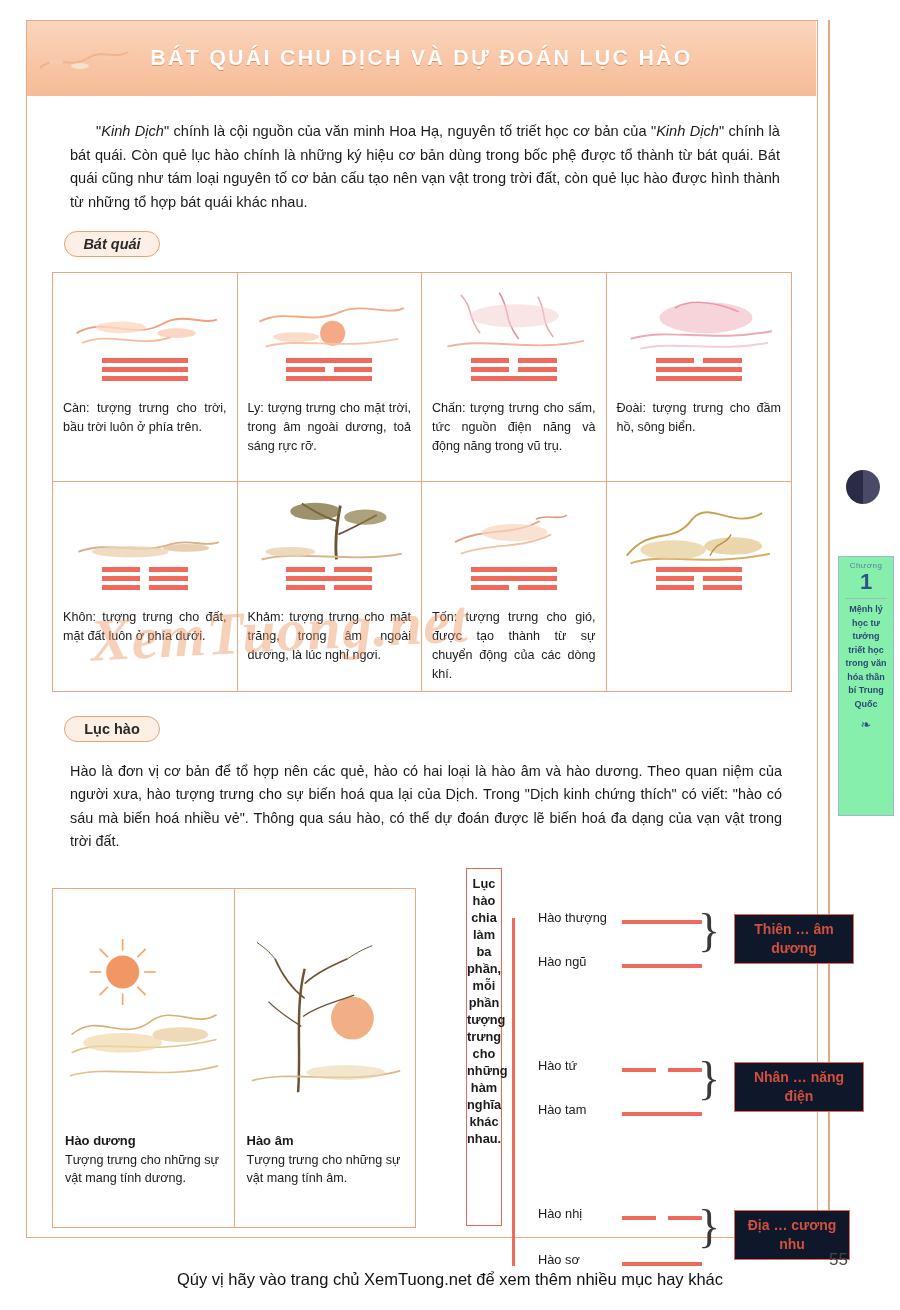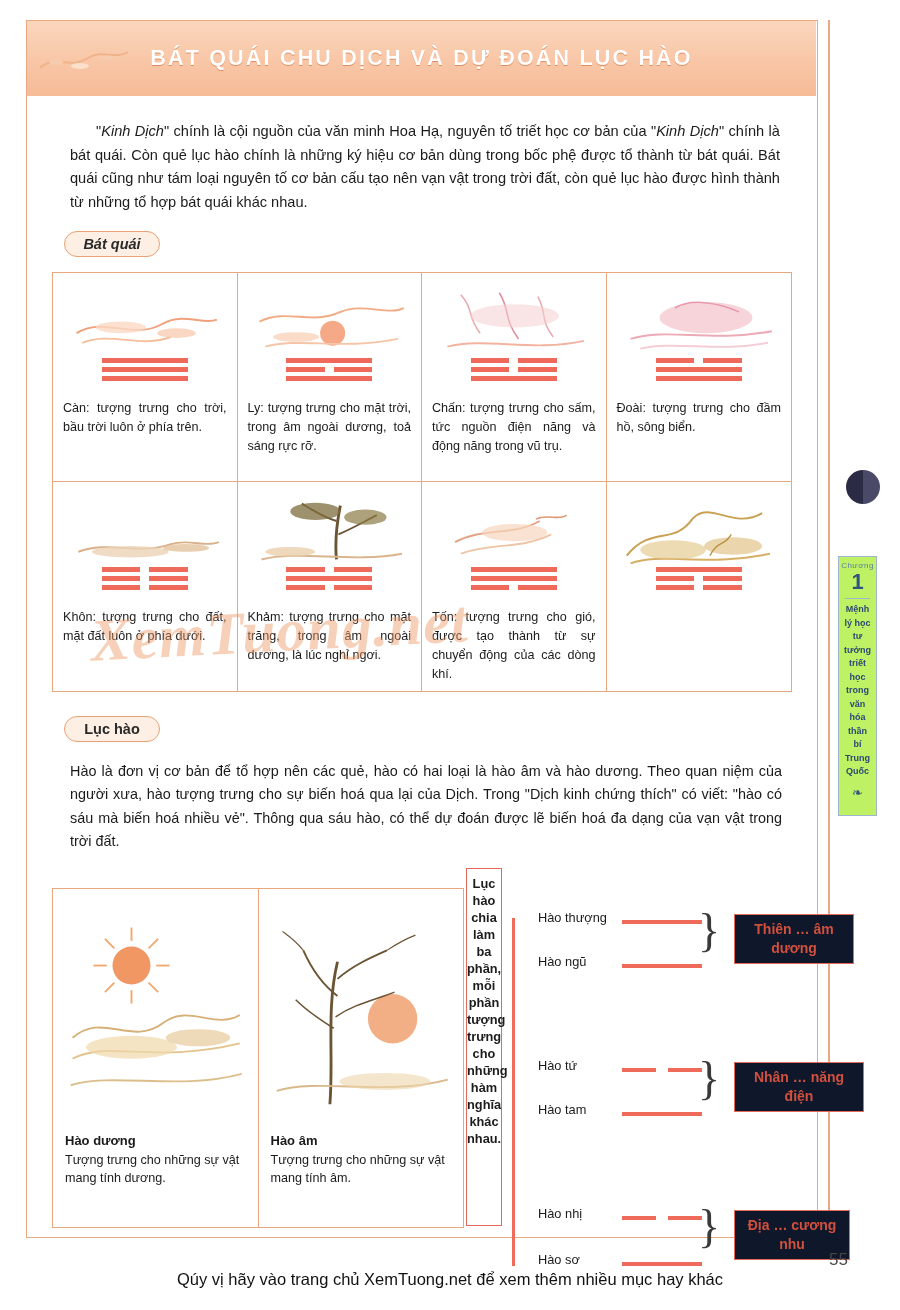--- a/index.html
+++ b/index.html
@@ -105,21 +105,21 @@
   }
 
   
   .lh-par{
     position:absolute;left:70px;top:760px;width:712px;
     font-size:14.4px;line-height:1.62;text-align:justify;
   }
 
   
   .bottom-box{
-    position:absolute;left:52px;top:888px;width:412px;height:340px;
+    position:absolute;left:52px;top:888px;width:364px;height:340px;
     border:1.4px solid #eaa77e;box-sizing:border-box;
     display:flex;
   }
   .bb-half{flex:1;position:relative;padding:10px 12px;box-sizing:border-box;}
   .bb-half:first-child{border-right:1.3px solid #eaa77e;}
   .bb-art{height:230px;width:100%;position:relative;overflow:hidden;}
   .bb-title{font-size:13px;font-weight:bold;margin-top:4px;}
   .bb-txt{font-size:12.6px;line-height:1.45;margin-top:3px;}
 
   
@@ -157,23 +157,23 @@
   }
   .vert-connector{position:absolute;background:#ef6a5a;}
 
   
   .yin-yang{
     position:absolute;left:846px;top:470px;width:34px;height:34px;
     border-radius:50%;
     background:linear-gradient(90deg,#2b2b45 0%,#2b2b45 50%,#4a4a68 50%,#4a4a68 100%);
   }
   .side-tab{
-    position:absolute;left:838px;top:556px;width:39px;height:260px;
+    position:absolute;left:838px;top:556px;width:56px;height:260px;
     border:1.2px solid #9fb6cf;
-    background:#bef264;
+    background:#86efac;
     box-sizing:border-box;
     text-align:center;
     color:#2c4a74;
   }
   .side-tab .chap{font-size:8px;letter-spacing:.5px;margin-top:4px;color:#5a7ca6;}
   .side-tab .num{font-size:22px;font-weight:bold;color:#30547f;line-height:1.1;}
   .side-tab .hr{height:1px;background:#9fb6cf;margin:4px 6px;}
   .side-tab .vtxt{font-size:9px;line-height:1.5;font-weight:bold;padding:0 4px;}
   .side-tab .orn{margin-top:6px;font-size:13px;color:#30547f;}
 

